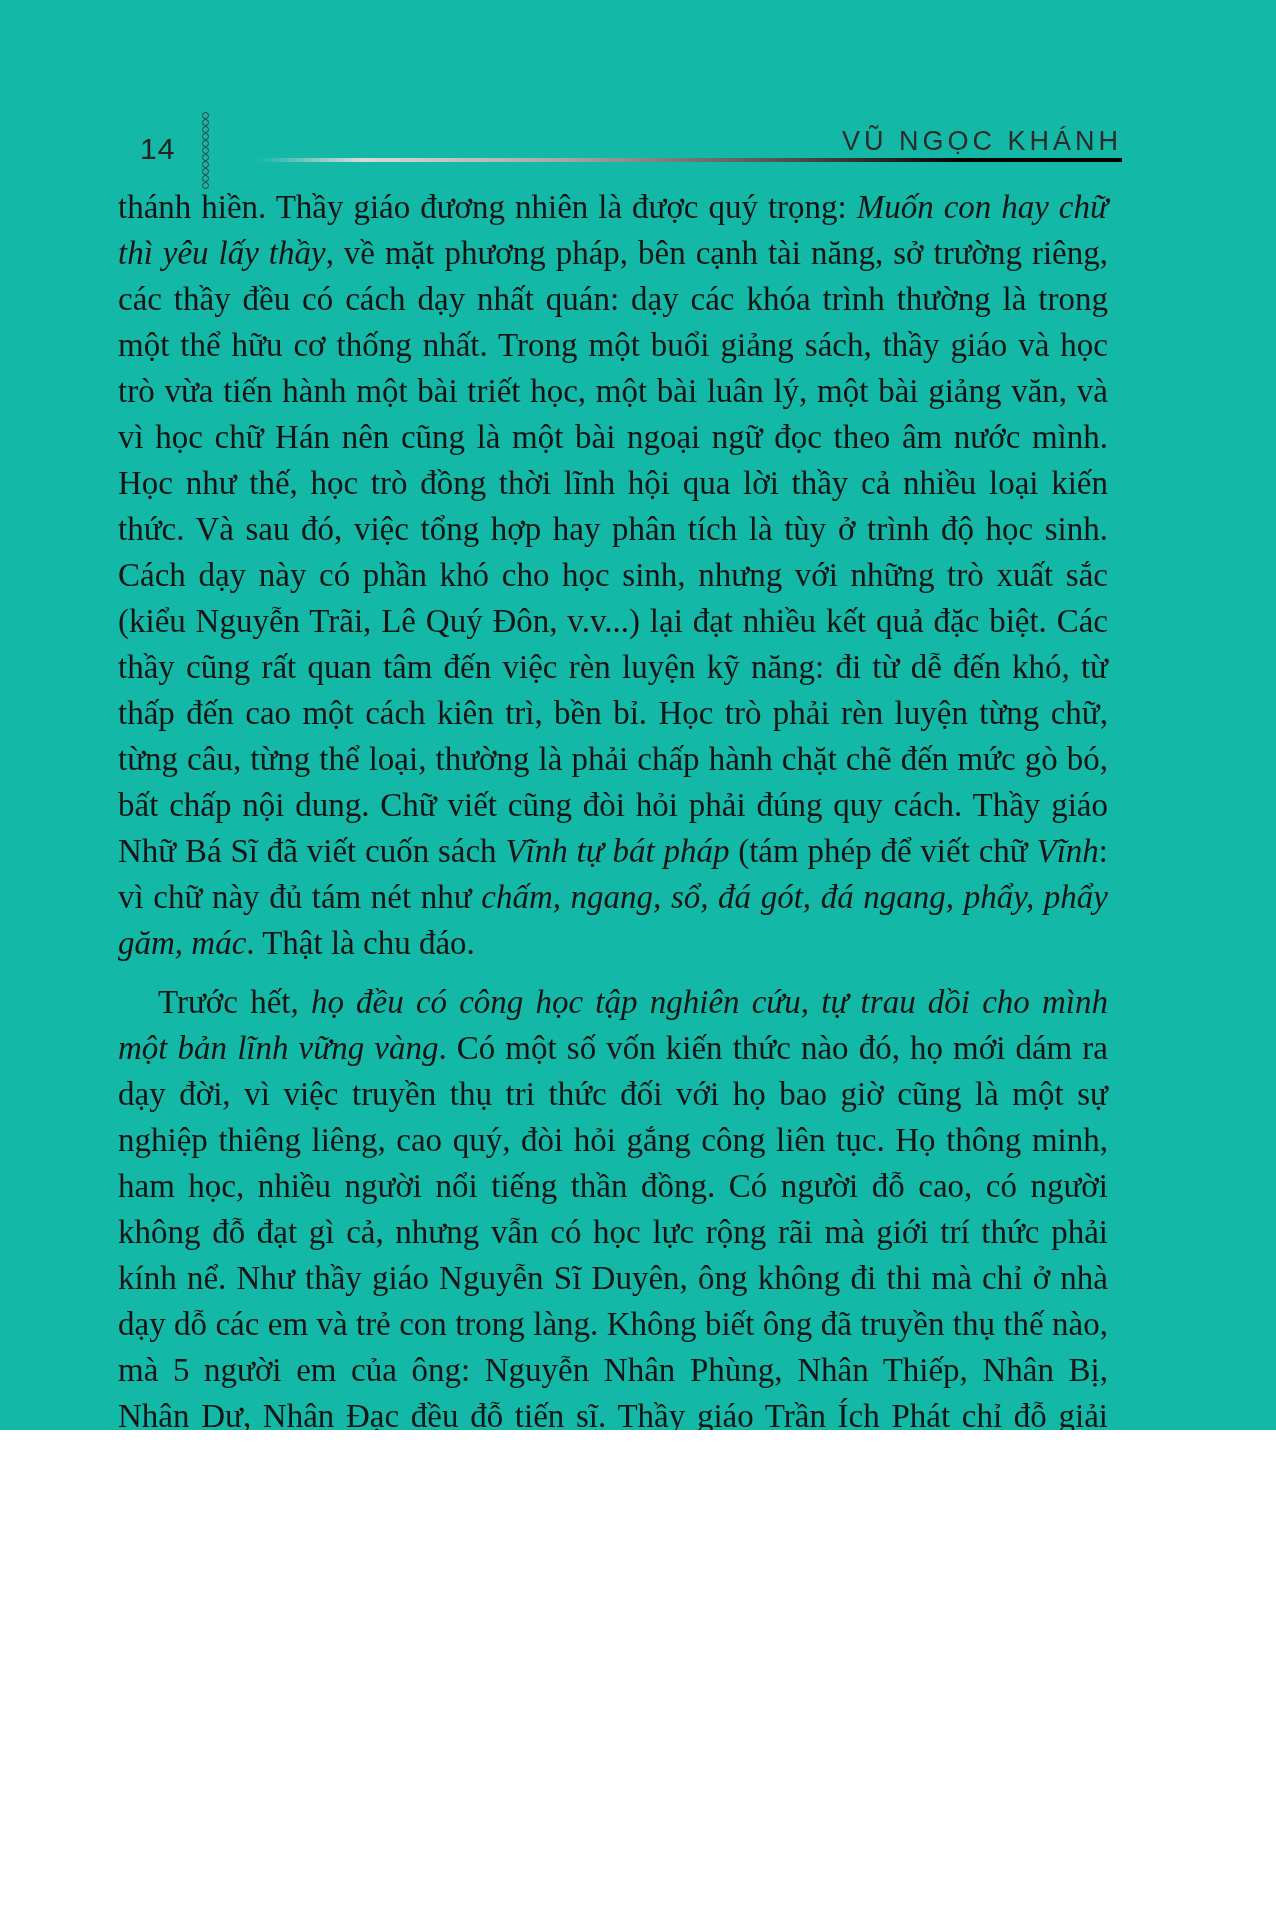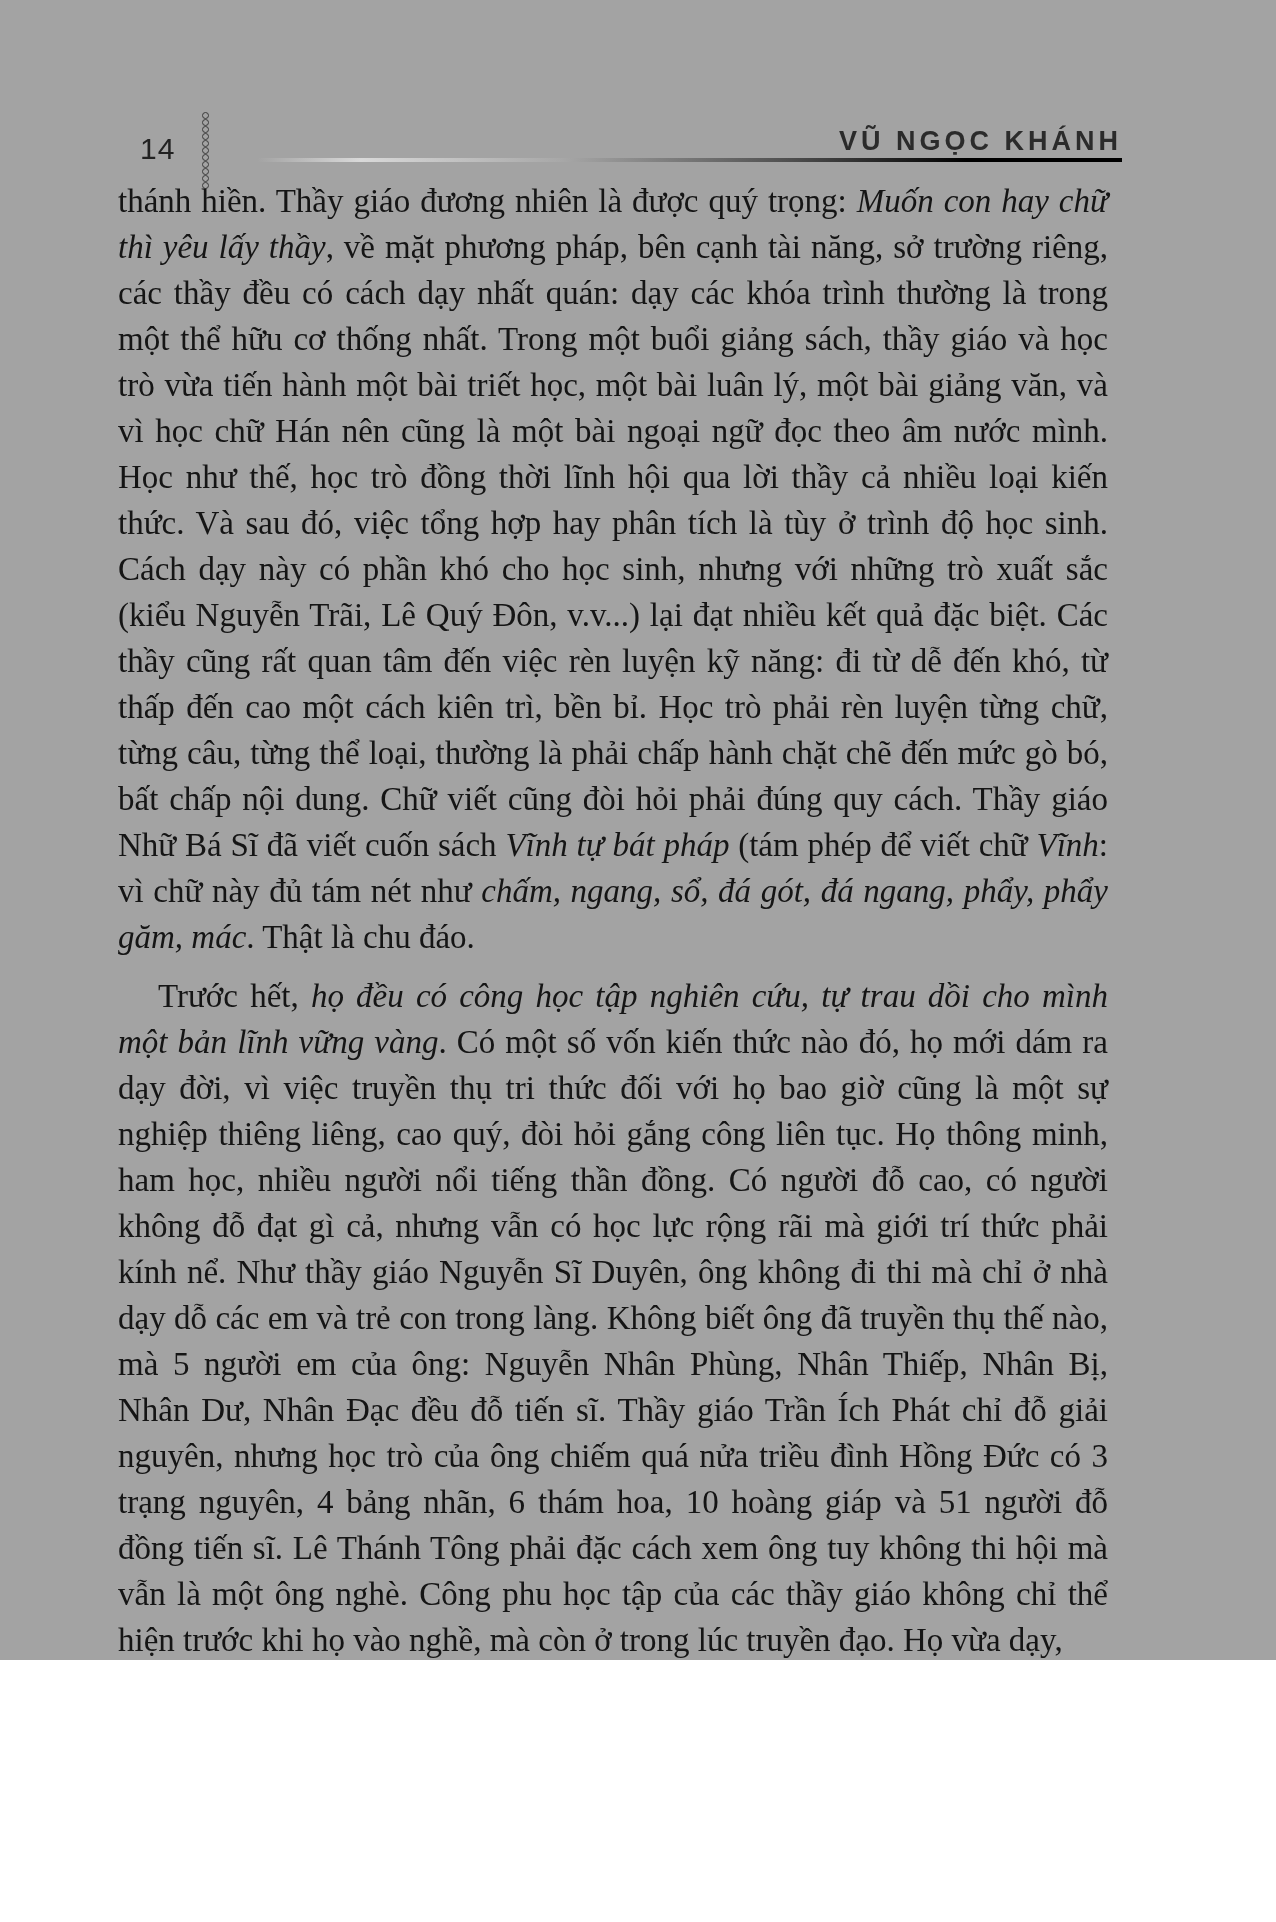--- a/index.html
+++ b/index.html
@@ -3,22 +3,22 @@
 <meta charset="utf-8">
 <style>
   html, body {
     margin: 0;
     padding: 0;
     background: #ffffff;
   }
   .page {
     position: relative;
     width: 1276px;
-    height: 1660px;
-    background: #a3a3a3;
+    height: 1430px;
+    background: #14b8a6;
     overflow: hidden;
     font-family: "Liberation Serif", serif;
     color: #161616;
   }
   
   .page-num {
     position: absolute;
     left: 140px;
     top: 132px;
     font-family: "Liberation Sans", sans-serif;
@@ -42,21 +42,21 @@
     border-radius: 50%;
     margin-bottom: 0px;
     background: transparent;
   }
   .header-title {
     position: absolute;
     right: 154px;
     top: 126px;
     font-family: "Liberation Sans", sans-serif;
     font-size: 27px;
-    font-weight: 700;
+    font-weight: 400;
     letter-spacing: 4px;
     color: #2b2b2b;
     white-space: nowrap;
   }
   .header-rule {
     position: absolute;
     left: 257px;
     top: 158px;
     width: 865px;
     height: 4px;
@@ -65,21 +65,21 @@
       #d9d9d9 12%,
       #a8a8a8 35%,
       #4d4d4d 62%,
       #000000 82%,
       #000000 100%);
   }
   
   .body-text {
     position: absolute;
     left: 118px;
-    top: 178px;
+    top: 184px;
     width: 990px;
     font-size: 33px;
     line-height: 46px;
     text-align: justify;
     color: #151515;
   }
   .body-text p {
     margin: 0 0 13px 0;
     padding: 0;
   }

